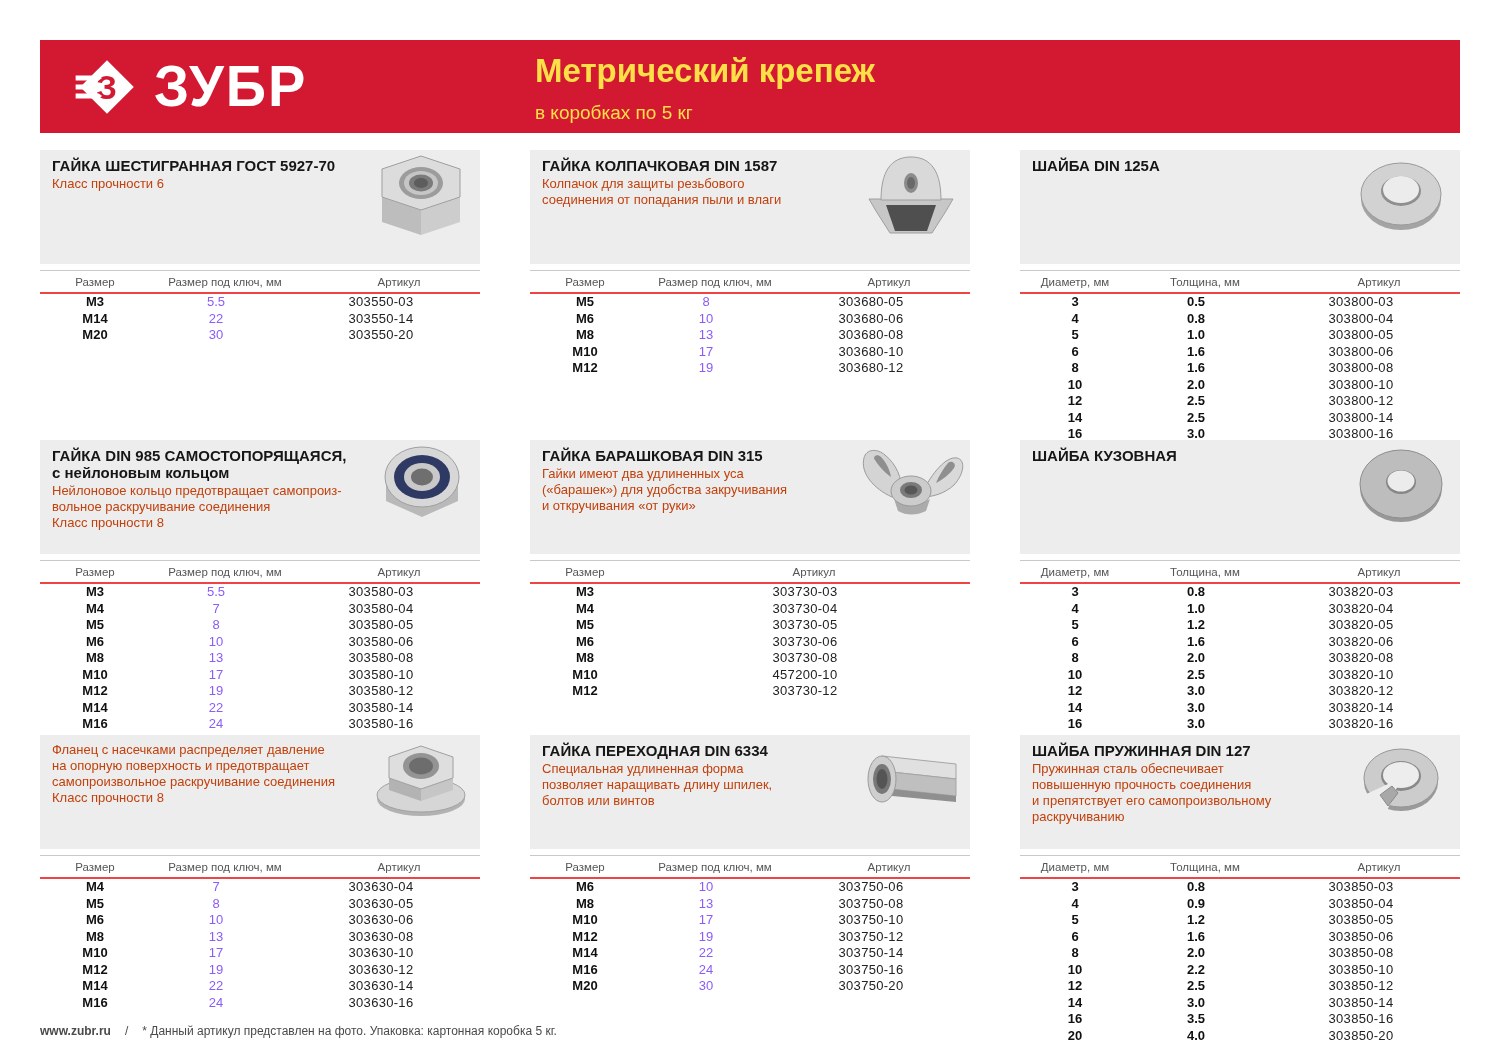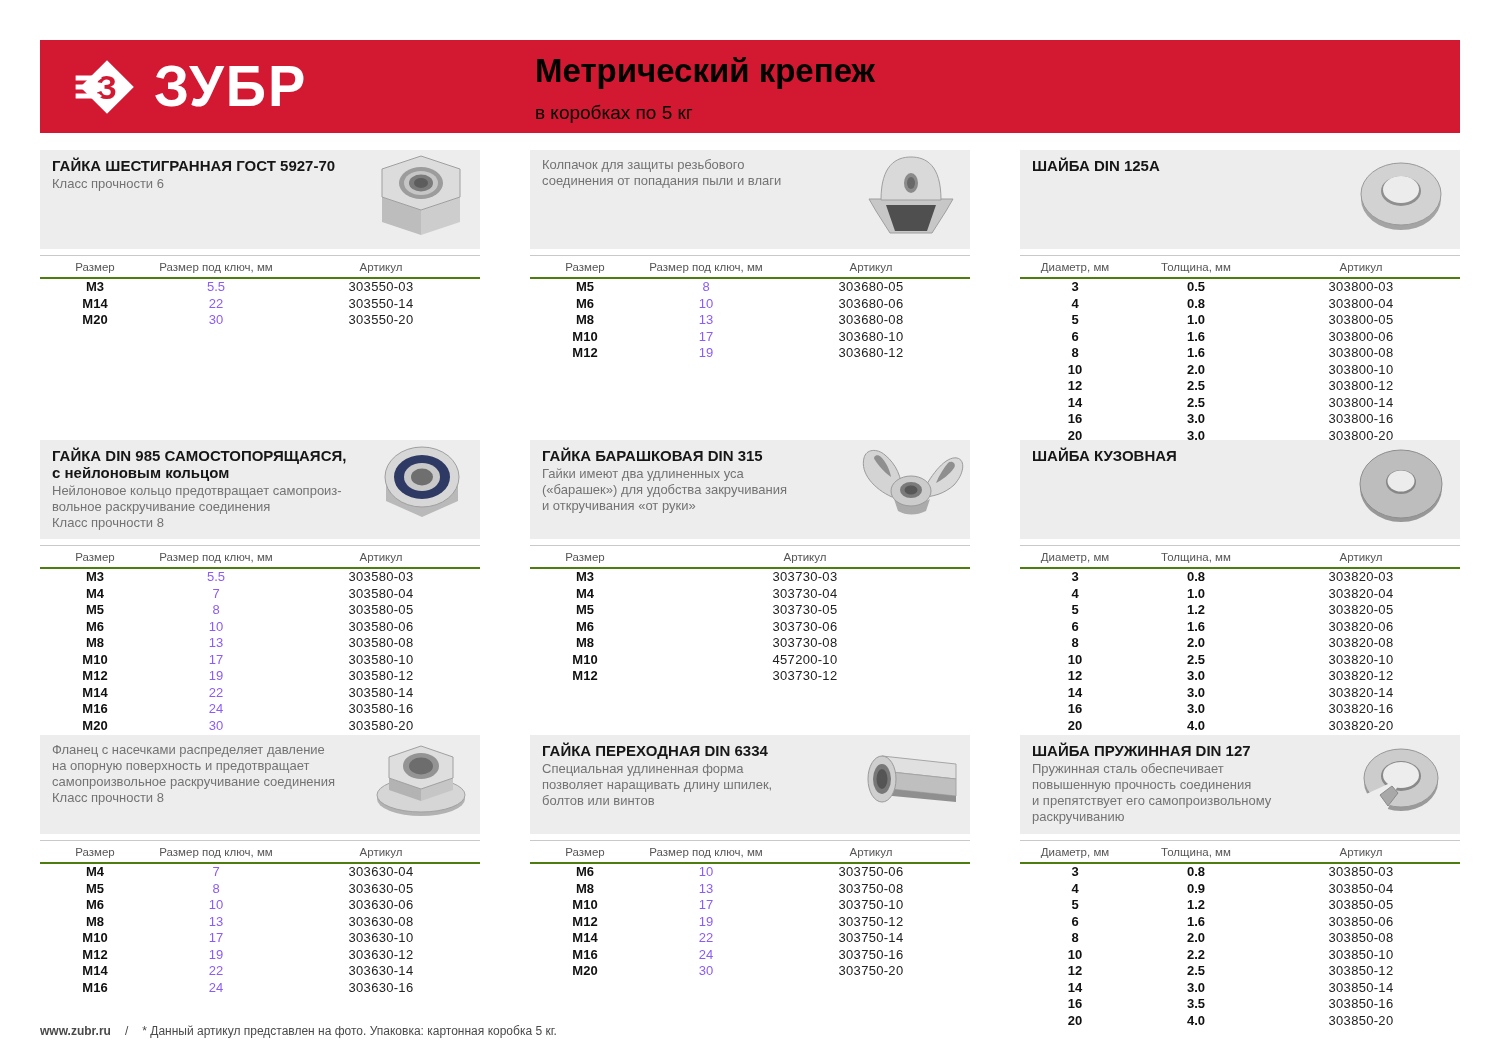--- a/index.html
+++ b/index.html
@@ -11,43 +11,43 @@
   .band{
     position:absolute;left:40px;top:40px;width:1420px;height:93px;
     background:#d31832;display:flex;align-items:center;
   }
   .logo{display:flex;align-items:center;gap:14px;margin-left:34px;}
   .logo-icon svg{display:block;}
   .logo-text{
     color:#fff;font-size:56px;font-weight:800;letter-spacing:2px;line-height:1;
     transform:scaleY(1.02);
   }
-  .head-titles{position:absolute;left:495px;top:13px;color:#000000;}
+  .head-titles{position:absolute;left:495px;top:13px;color:#fde047;}
   .page-title{font-size:33px;font-weight:bold;line-height:36px;}
   .page-subtitle{font-size:19px;line-height:23px;margin-top:12px;}
   
   .grid{
     position:absolute;left:40px;top:150px;width:1420px;
     display:grid;grid-template-columns:440px 440px 440px;column-gap:50px;
     grid-template-rows:290px 295px auto;
   }
   .product{width:440px;}
   .info{
-    position:relative;height:99px;background:#ededed;
+    position:relative;height:114px;background:#ededed;
     padding:7px 12px 0 12px;box-sizing:border-box;
   }
   .ptitle{margin:0 0 2px 0;font-size:15px;line-height:17px;font-weight:bold;color:#161616;}
-  .pdesc{font-size:13px;line-height:16px;color:#737373;max-width:320px;}
+  .pdesc{font-size:13px;line-height:16px;color:#c2410c;max-width:320px;}
   .photo{position:absolute;right:4px;top:2px;width:110px;height:88px;}
   .photo svg{width:110px;height:88px;display:block;}
   
   .table{margin-top:6px;}
   .thead{
     display:grid;font-size:11.5px;color:#555;
-    padding:5px 0 4px 0;border-top:1px solid #c9c9c9;border-bottom:2px solid #4d7c0f;
+    padding:5px 0 4px 0;border-top:1px solid #c9c9c9;border-bottom:2px solid #ef4444;gap:9px;
   }
   .thead div{text-align:center;}
   .tbody{padding-top:0;}
   .trow{display:grid;line-height:16.5px;font-size:13px;}
   .trow div{text-align:center;}
   .cols3{grid-template-columns:25% 30% 45%;}
   .cols2{grid-template-columns:25% 75%;}
   .c-bold{font-weight:bold;color:#101010;}
   .c-gray{color:#8b5cf6;}
   .c-dark{color:#222222;letter-spacing:0.3px;}
@@ -124,20 +124,23 @@
               <div class="c-bold">M20</div>
               <div class="c-gray">30</div>
               <div class="c-dark">303550-20</div>
             </div>
           </div>
     </div>
   </section>
 
   <section class="product">
     <div class="info">
+      <h2 class="ptitle">
+            <div>ГАЙКА КОЛПАЧКОВАЯ DIN 1587</div>
+          </h2>
       <div class="pdesc">
             <div>Колпачок для защиты резьбового</div>
             <div>соединения от попадания пыли и влаги</div>
           </div>
       <span class="photo">
             <svg viewBox="0 0 110 86">
     <polygon points="13,46 97,46 90,58 76,80 34,80 20,58" fill="#c7c7c7" stroke="#9f9f9f"></polygon>
     <polygon points="30,52 80,52 71,78 39,78" fill="#4f4f4f"></polygon>
     <path d="M25 47 C25 12 40 4 55 4 C70 4 85 12 85 47 Z" fill="#d9d9d9" stroke="#9f9f9f"></path>
     <ellipse cx="55" cy="30" rx="7" ry="10" fill="#8b8b8b"></ellipse>

